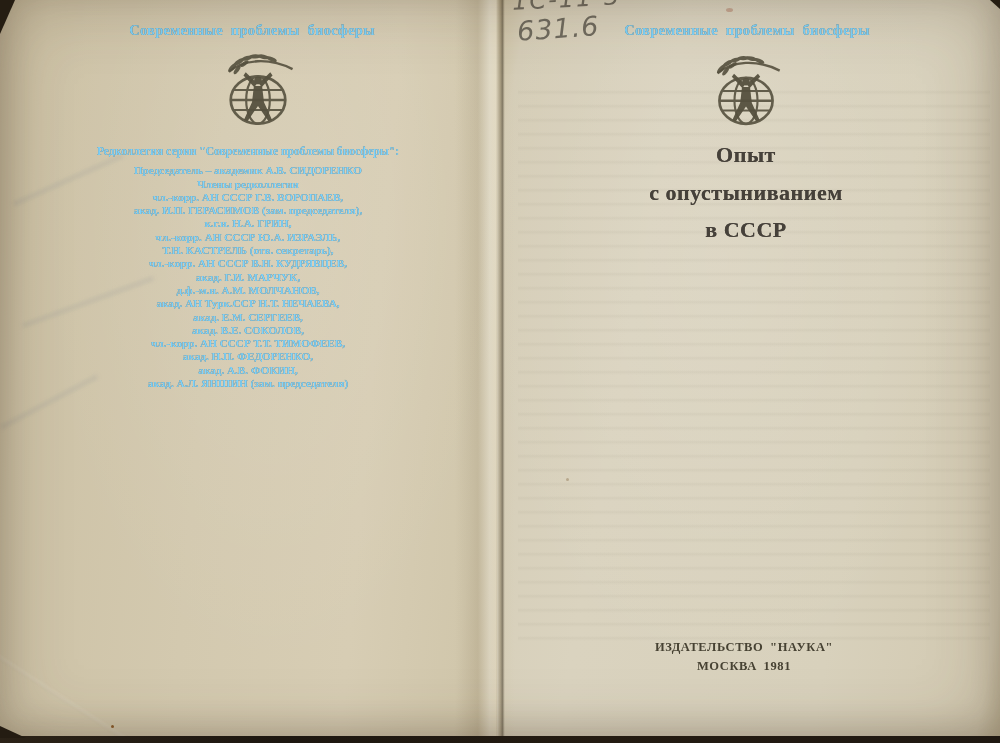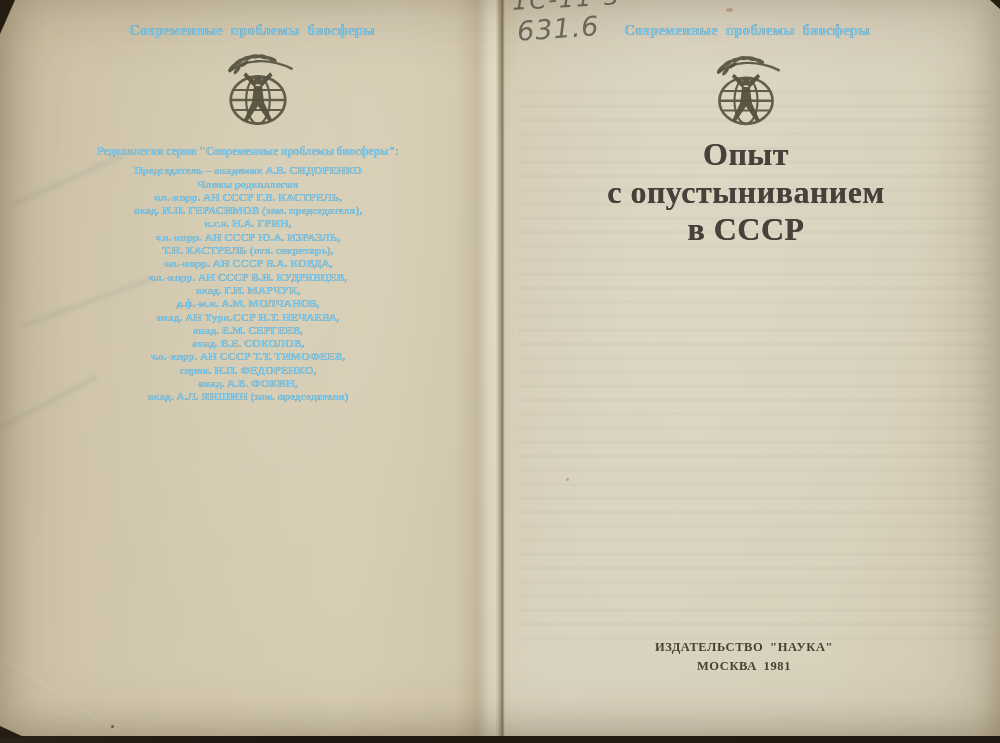--- a/index.html
+++ b/index.html
@@ -51,21 +51,21 @@
   
   .ink{color:#7dd3fc;text-shadow:0 0 0.5px rgba(64,58,44,0.8);}
   .series-header{position:absolute;transform:translateX(-50%);
     font-weight:bold;font-size:14.5px;letter-spacing:0.3px;word-spacing:4px;white-space:nowrap;}
   .emblem{position:absolute;}
   .editorial{position:absolute;left:28px;top:145px;width:440px;text-align:center;
     font-weight:bold;font-size:11.2px;line-height:13.3px;}
   .editorial .lead{margin-bottom:6px;font-size:11.6px;}
   .editorial div{white-space:nowrap;}
   .title-block{position:absolute;left:746px;top:136px;transform:translateX(-50%);
-    text-align:center;font-weight:bold;font-size:32px;line-height:37.5px;
+    text-align:center;font-weight:bold;font-size:22px;line-height:37.5px;
     color:#46413a;letter-spacing:0.5px;white-space:nowrap;
     text-shadow:0 0 0.6px rgba(70,64,56,0.85);}
   .publisher-block{position:absolute;left:744px;top:638px;transform:translateX(-50%);
     text-align:center;font-weight:bold;font-size:12.5px;line-height:19px;
     letter-spacing:0.6px;word-spacing:3px;color:#474233;white-space:nowrap;}
   .handwriting{position:absolute;font-family:"DejaVu Sans",sans-serif;font-style:italic;
     color:#5d594f;opacity:0.85;white-space:nowrap;}
   .hw-top{left:512px;top:-15px;font-size:24px;transform:rotate(-3deg);letter-spacing:2px;}
   .hw-callnum{left:517px;top:13px;font-size:27px;transform:rotate(-4deg);letter-spacing:1px;}
 </style>
@@ -114,34 +114,33 @@
         <path d="M54,41 L66,28 L63.5,24.5 L51,36.5 Z"></path>
         <path d="M44,56 L34.5,77 L38.5,78.5 L50,61.5 L61.5,78.5 L65.5,77 L56,56 Z"></path>
       </g>
     </svg>
   </div>
 
   <div class="editorial ink">
     <div class="lead">Редколлегия серии "Современные проблемы биосферы":</div>
     <div>Председатель – академик А.В. СИДОРЕНКО</div>
     <div>Члены редколлегии</div>
-    <div>чл.-корр. АН СССР Г.В. КАСТРЕЛЬ,</div>
+    <div>чл.-корр. АН СССР Г.В. ВОРОПАЕВ,</div>
     <div>акад. И.П. ГЕРАСИМОВ (зам. председателя),</div>
     <div>к.г.н. Н.А. ГРИН,</div>
     <div>чл.-корр. АН СССР Ю.А. ИЗРАЭЛЬ,</div>
     <div>Т.Н. КАСТРЕЛЬ (отв. секретарь),</div>
-    <div>чл.-корр. АН СССР В.А. КОВДА,</div>
     <div>чл.-корр. АН СССР В.Н. КУДРЯВЦЕВ,</div>
     <div>акад. Г.И. МАРЧУК,</div>
     <div>д.ф.-м.н. А.М. МОЛЧАНОВ,</div>
     <div>акад. АН Турк.ССР Н.Т. НЕЧАЕВА,</div>
     <div>акад. Е.М. СЕРГЕЕВ,</div>
     <div>акад. В.Е. СОКОЛОВ,</div>
     <div>чл.-корр. АН СССР Т.Т. ТИМОФЕЕВ,</div>
-    <div>серии. Н.П. ФЕДОРЕНКО,</div>
+    <div>акад. Н.П. ФЕДОРЕНКО,</div>
     <div>акад. А.В. ФОКИН,</div>
     <div>акад. А.Л. ЯНШИН (зам. председателя)</div>
   </div>
 
   <div class="handwriting hw-top">1С-11-3</div>
   <div class="handwriting hw-callnum">631.6</div>
 
   <div class="series-header ink" style="left:747px;top:22px;">Современные проблемы биосферы</div>
 
   <div class="emblem" style="left:700px;top:52px;width:92px;height:78px;">

